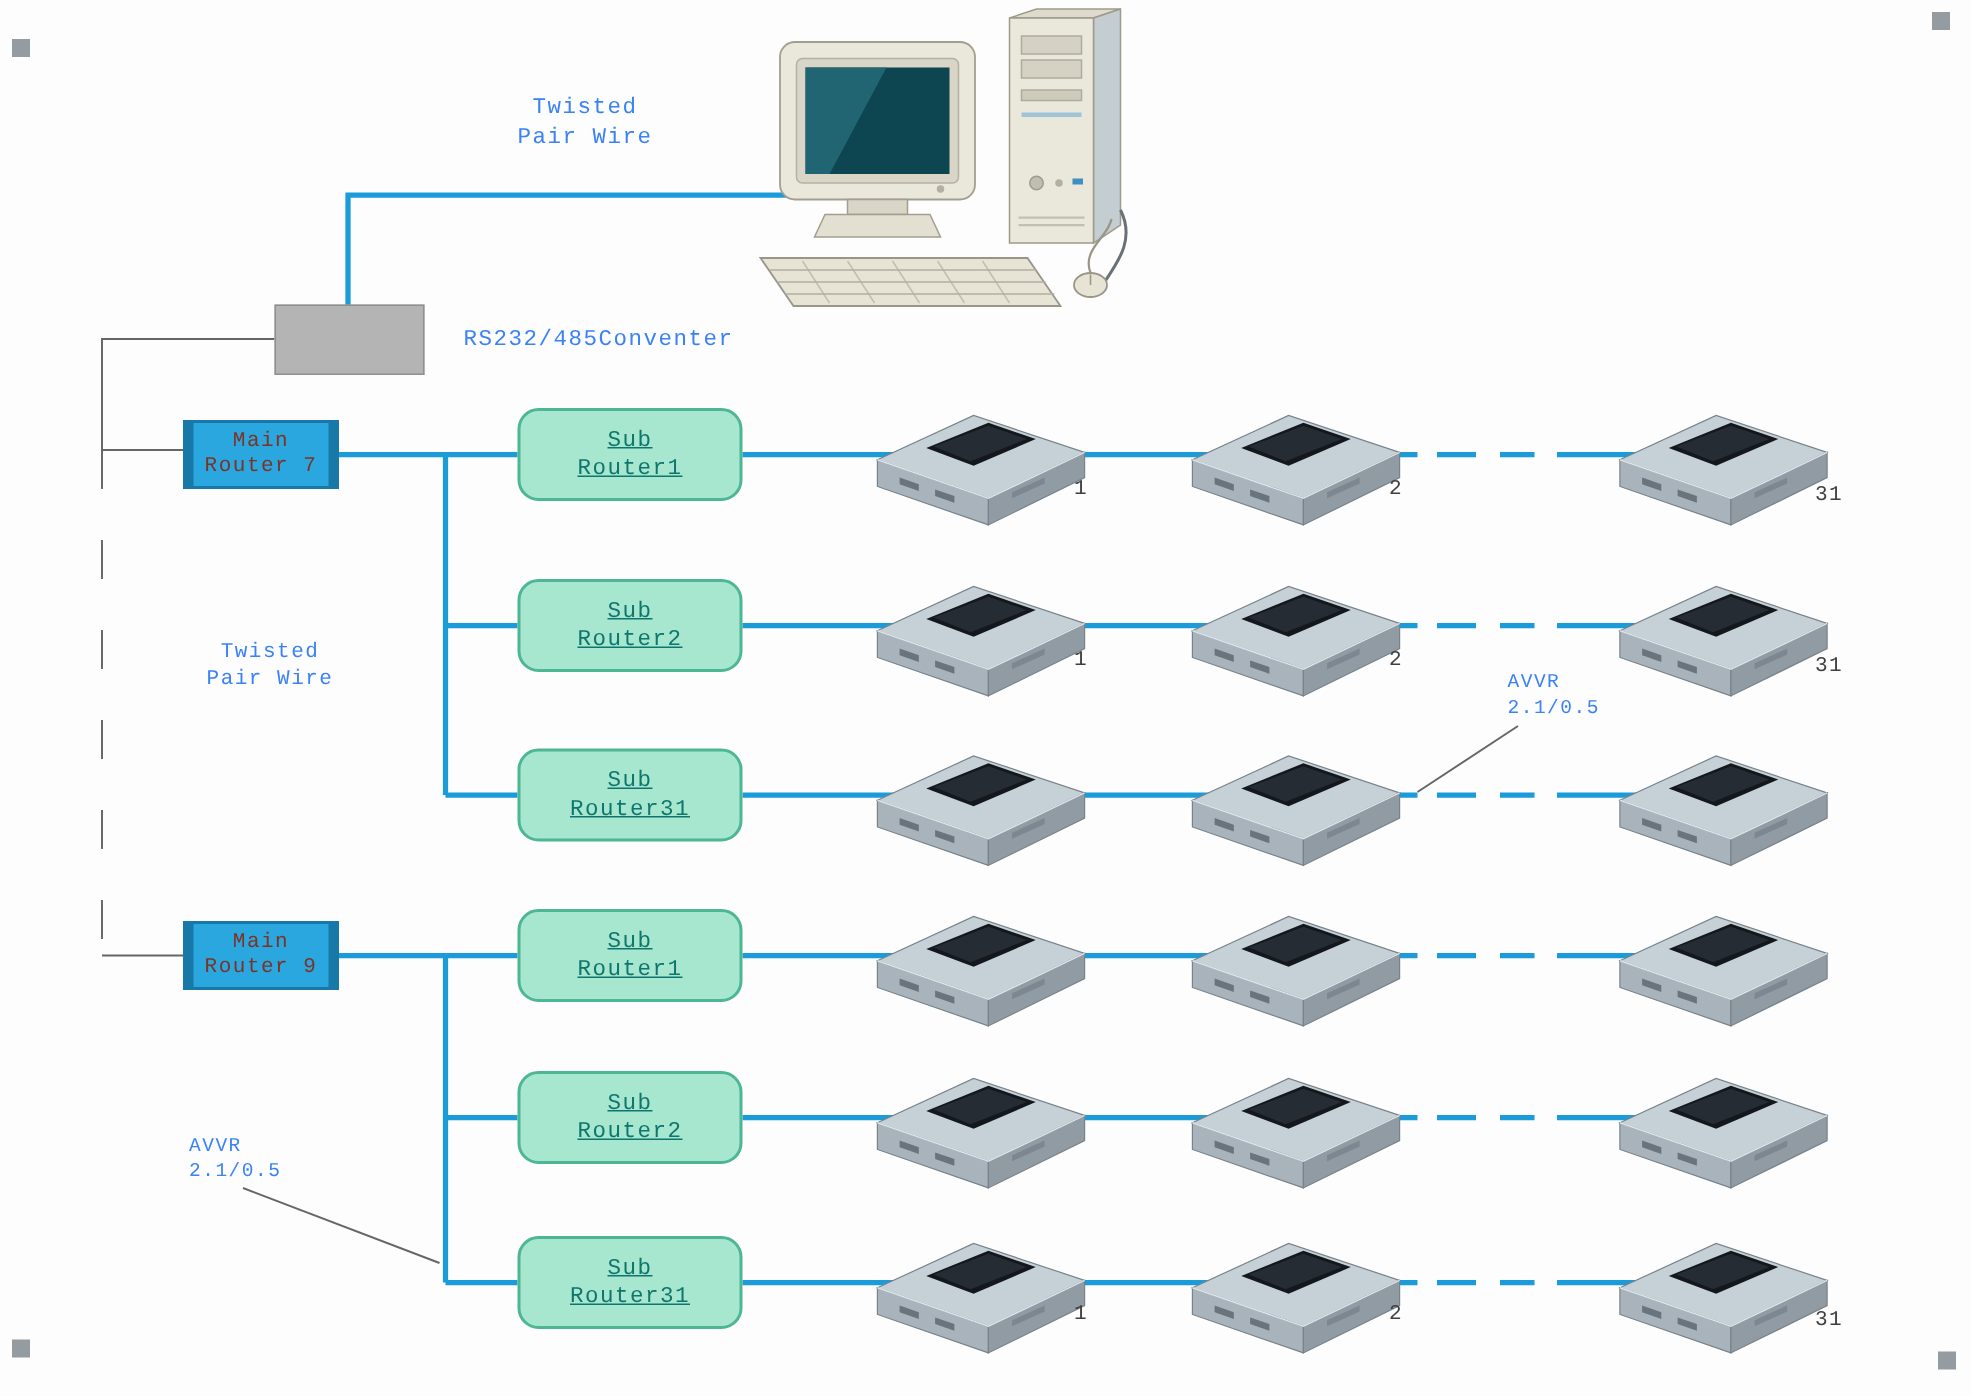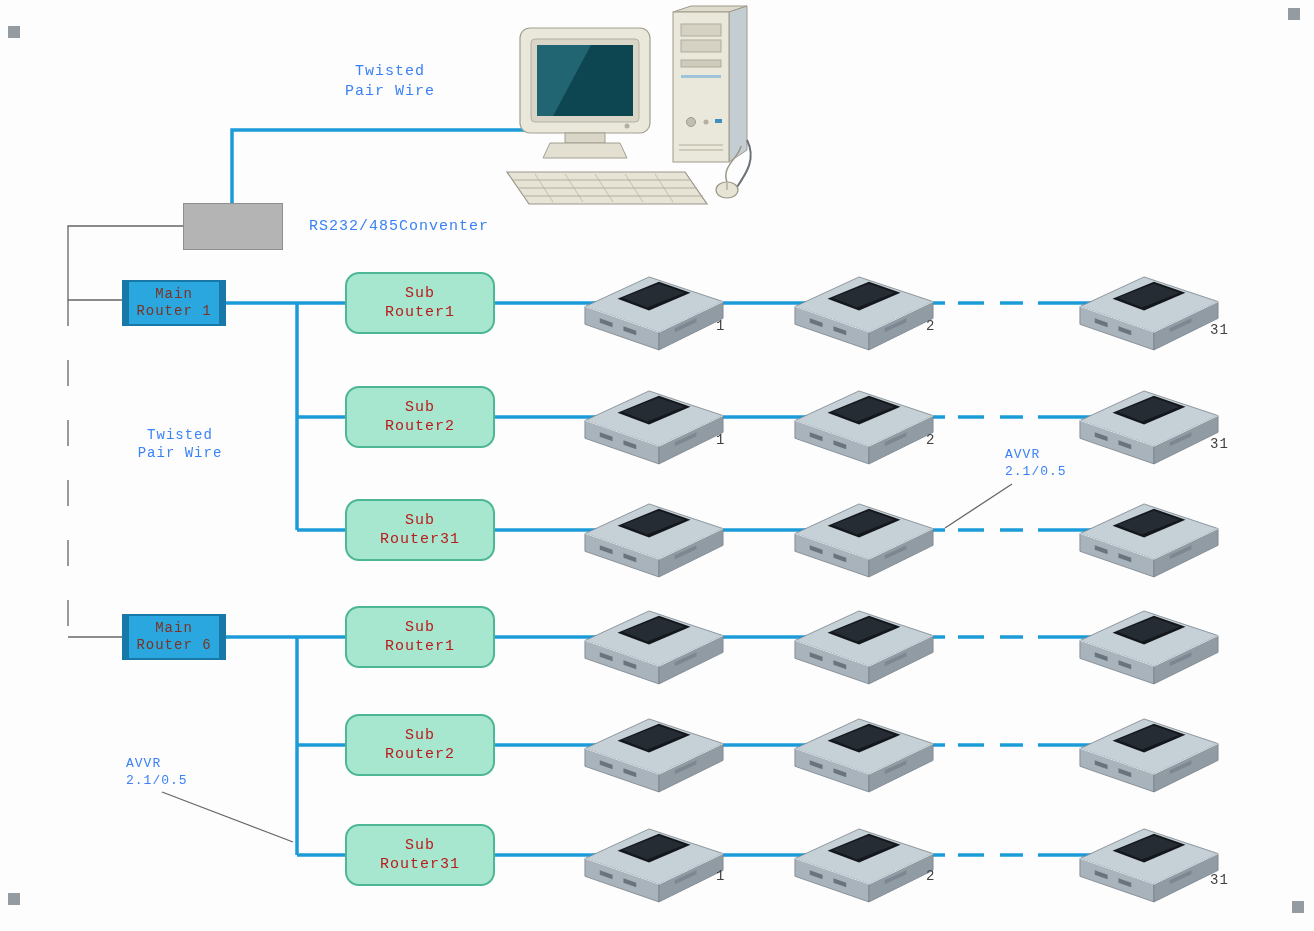--- a/index.html
+++ b/index.html
@@ -19,22 +19,22 @@
     background:var(--main_router_fill,#2aa7df);
     border:2px solid var(--main_router_border,#1878a8);
     border-left-width:7px; border-right-width:7px;
     color:#7c3325; font-size:14px; line-height:1.25; letter-spacing:1px;
     display:flex; flex-direction:column; align-items:center; justify-content:center;
   }
   .sub-router {
     position:absolute; left:345px; width:150px; height:62px;
     background:var(--sub_router_fill,#a7e7cf);
     border:2px solid var(--sub_router_border,#4db694);
-    border-radius:14px; color:#b91c1c; font-size:15px; line-height:1.3; letter-spacing:1px;
-    display:flex; flex-direction:column; align-items:center; justify-content:center;
+    border-radius:14px; color:#0f766e; font-size:15px; line-height:1.3; letter-spacing:1px;
+    display:flex; flex-direction:column; align-items:center; justify-content:center;text-decoration:underline;
   }
   .device { position:absolute; width:148px; height:84px; }
   .device-num { position:absolute; font-size:14px; color:#3f3f3f; letter-spacing:1px; }
   .corner { position:absolute; width:12px; height:12px; background:#79828a; opacity:.8; }
 </style>
 </head>
 <body>
 
 <div class="canvas">
 
@@ -235,25 +235,25 @@
   <div class="device-num" style="left:1210px;top:764px"></div>
 
   <div class="device-num" style="left:716px;top:868px">1</div>
   <div class="device-num" style="left:926px;top:868px">2</div>
   <div class="device-num" style="left:1210px;top:872px">31</div>
 
   <div class="converter"></div>
 
   <div class="main-router" style="top:280px">
     <div>Main</div>
-    <div>Router 1</div>
+    <div>Router 7</div>
   </div>
   <div class="main-router" style="top:614px">
     <div>Main</div>
-    <div>Router 6</div>
+    <div>Router 9</div>
   </div>
 
   <div class="sub-router" style="top:272px">
     <div>Sub</div>
     <div>Router1</div>
   </div>
   <div class="sub-router" style="top:386px">
     <div>Sub</div>
     <div>Router2</div>
   </div>

